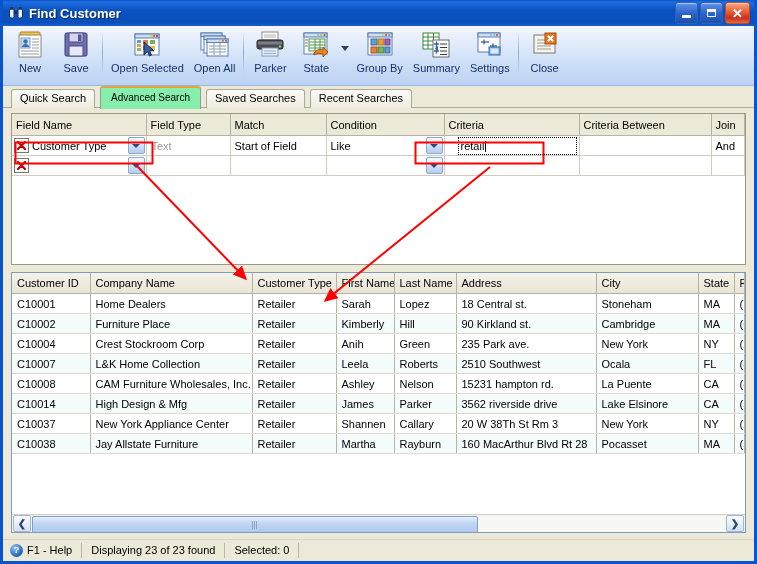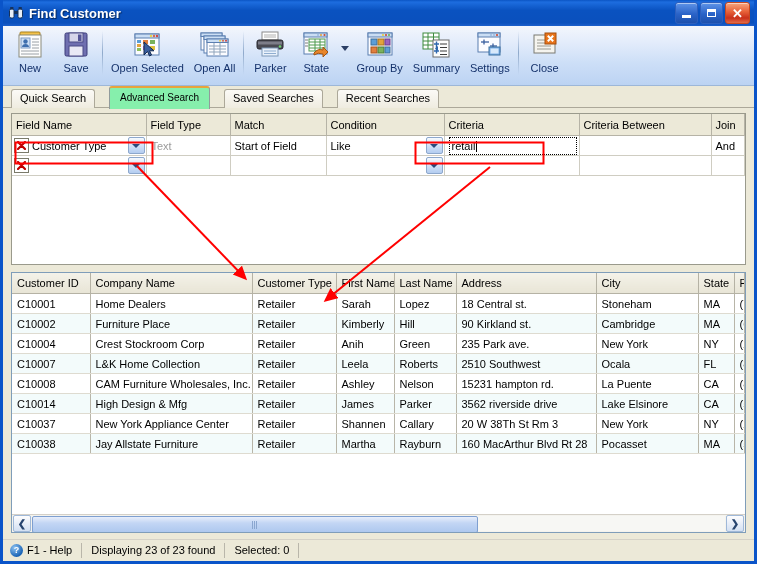--- a/index.html
+++ b/index.html
@@ -72,21 +72,21 @@
               border-right:4px solid transparent;border-top:5px solid #2b3f66;margin-bottom:12px;}
   
   .tabstrip{
     flex:0 0 22px;height:22px;position:relative;
     padding-left:8px;display:flex;align-items:flex-end;
     background:#ece9d8;
     border-bottom:1px solid #aca899;
     box-sizing:border-box;
   }
   .tab{
-    height:18px;line-height:17px;padding:0 8px;margin-right:14px;
+    height:18px;line-height:17px;padding:0 8px;margin-right:5px;
     background:linear-gradient(to bottom,#fbfaf6,#efece0);
     border:1px solid #aca899;border-bottom:none;
     border-radius:3px 3px 0 0;font-size:11px;color:#000;cursor:pointer;
     position:relative;top:1px;white-space:nowrap;
   }
   .tab.active{
     height:21px;line-height:19px;top:2px;background:#86efac;
     border-top:2px solid #e8a33d;border-left:1px solid #919b9c;border-right:1px solid #919b9c;
     z-index:3;font-size:10px;padding:0 10px;
   }
@@ -123,21 +123,21 @@
     width:15px;height:15px;flex:0 0 15px;margin-left:auto;margin-right:1px;
     background:linear-gradient(to bottom,#f7fafe,#cfe0f7 55%,#b4cdf0);
     border:1px solid #8da8cd;border-radius:2px;cursor:pointer;
     display:flex;align-items:center;justify-content:center;
   }
   .ddbtn i{width:0;height:0;border-left:4px solid transparent;border-right:4px solid transparent;
            border-top:4px solid #2c4b7c;}
   .graytext{color:#9b9b9b;padding-left:3px;}
   .celltext{padding-left:2px;}
   .crit-input{
-    display:flex;align-items:center;height:16px;margin:1px 2px 0 2px;
+    display:flex;align-items:center;height:16px;margin:1px 2px 0 11px;
     border:1px dotted #000;background:#fff;padding-left:2px;font-size:11px;
   }
   .caret{display:inline-block;width:1px;height:11px;background:#000;margin-left:1px;}
   
   .results{
     flex:1 1 auto;margin-top:7px;margin-bottom:6px;
     background:#fff;border:1px solid #7f9db9;box-sizing:border-box;
     display:flex;flex-direction:column;overflow:hidden;position:relative;
   }
   .rscroll{flex:1 1 auto;overflow:hidden;}

